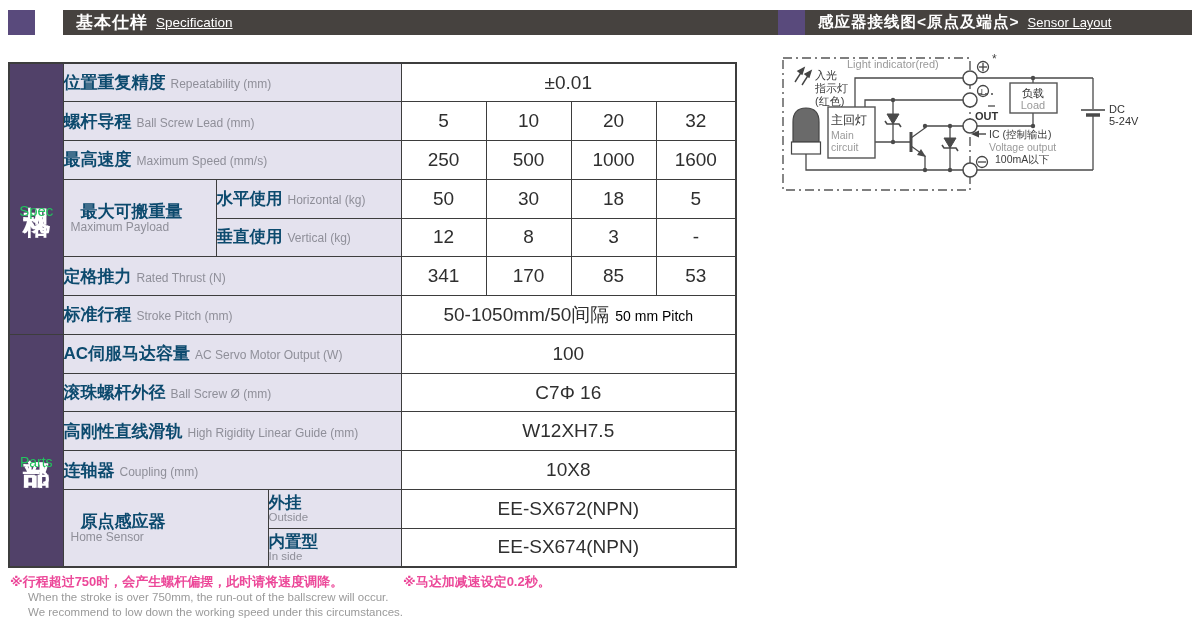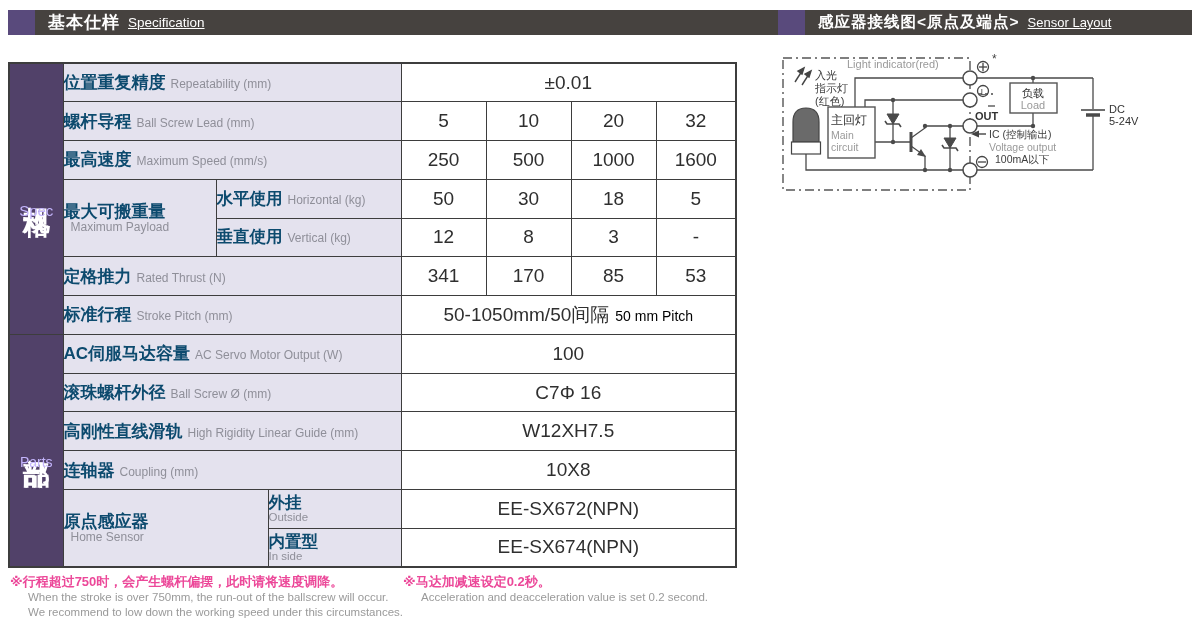--- a/index.html
+++ b/index.html
@@ -17,27 +17,27 @@
 
   
   table.spec{position:absolute;left:8px;top:62px;width:727px;border-collapse:collapse;
              table-layout:fixed;border:2.5px solid #3d3d3d;}
   table.spec td{border:1.5px solid #3d3d3d;padding:0;overflow:hidden;}
   table.spec tr{height:38.77px;}
 
   td.side{background:#514169;text-align:center;vertical-align:middle;}
   .side-zh{writing-mode:vertical-rl;text-orientation:upright;display:inline-block;
            color:#fff;font-weight:700;font-size:27px;letter-spacing:4px;line-height:1.05;}
-  .side-en{color:#c4b5fd;font-size:15px;margin-top:5px;}
+  .side-en{color:#22c55e;font-size:15px;margin-top:5px;}
 
   td.lbl{background:#e4e2ee;vertical-align:middle;padding-left:10px;white-space:nowrap;}
   .lz{font-weight:700;font-size:17px;color:#0c4a6e;}
   .le{font-size:12px;color:#8f8f99;margin-left:5px;}
   td.stack{padding-left:9px;}
-  td.stack .lz{display:block;line-height:1.15;}
+  td.stack .lz{display:block;line-height:1.15;padding-left:17px;}
   td.stack .le{display:block;margin-left:7px;line-height:1.1;}
   .sz{font-size:16.5px;}
   td.substack{padding-left:9px;line-height:1;}
   td.substack .lz{display:block;line-height:1.05;}
   td.substack .le{display:block;margin-left:0;font-size:11.5px;line-height:1.05;}
 
   td.val{background:#fff;text-align:center;vertical-align:middle;font-size:19px;color:#2f2f2f;}
   .vgray{font-size:14px;color:#000000;margin-left:6px;}
 
   
@@ -47,21 +47,21 @@
 
   
   .diagram{position:absolute;left:775px;top:50px;}
   .diagram text{font-family:"Liberation Sans","DejaVu Sans",sans-serif;}
 </style>
 </head>
 <body>
 
 <div class="canvas">
 
-  <div class="hdr" style="left:8px;width:839px;">
+  <div class="hdr" style="left:8px;width:839px;gap:28px;">
     <div class="hsq"></div>
     <div class="hbar">
       <span class="hzh">基本仕样</span>
       <span class="hen">Specification</span>
     </div>
   </div>
 
   <div class="hdr hdr-right" style="left:778px;width:414px;">
     <div class="hsq"></div>
     <div class="hbar">
@@ -198,21 +198,20 @@
     </tbody>
   </table>
 
   <div class="note" style="left:10px;">
     <div class="nzh">※行程超过750时，会产生螺杆偏摆，此时请将速度调降。</div>
     <div class="nen">When the stroke is over 750mm, the run-out of the ballscrew will occur.</div>
     <div class="nen">We recommend to low down the working speed under this circumstances.</div>
   </div>
   <div class="note" style="left:403px;">
     <div class="nzh">※马达加减速设定0.2秒。</div>
-    <div class="nen">Acceleration and deacceleration value is set 0.2 second.</div>
   </div>
 
   <svg class="diagram" width="420" height="150" viewBox="0 0 420 150">
 
     <rect x="8" y="8" width="187" height="132" fill="none" stroke="#555" stroke-width="1.4" stroke-dasharray="9 4 2 4"></rect>
 
     <g stroke="#4a4a4a" stroke-width="1.3" fill="none">
       <path d="M80,57 V28 H318"></path>
       <path d="M90,57 V50 H195"></path>
       <path d="M118,50 V92"></path>

